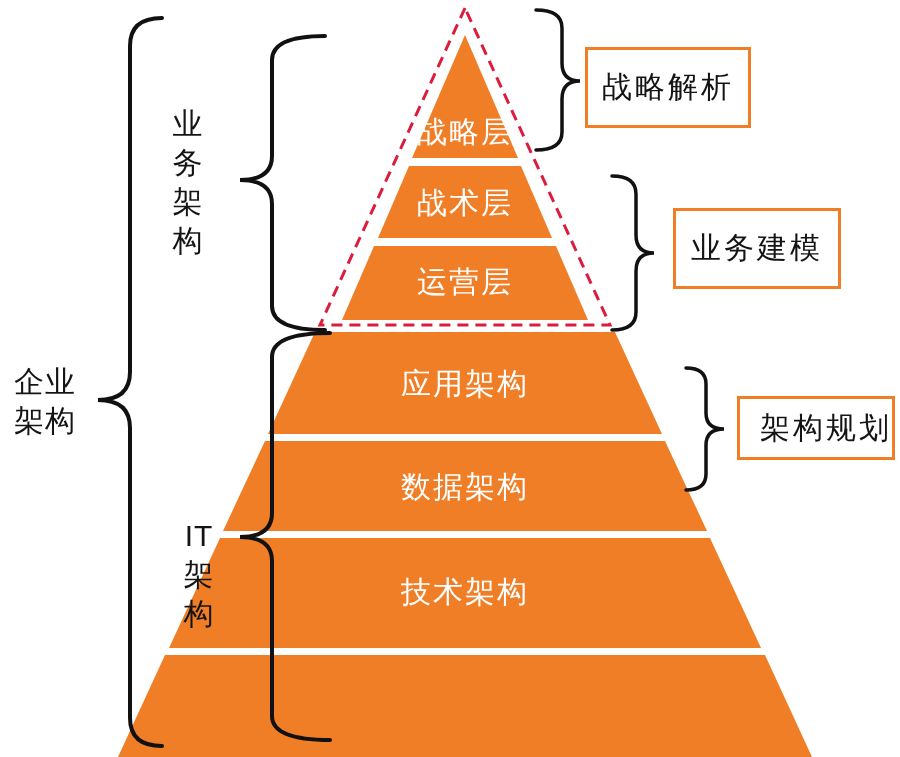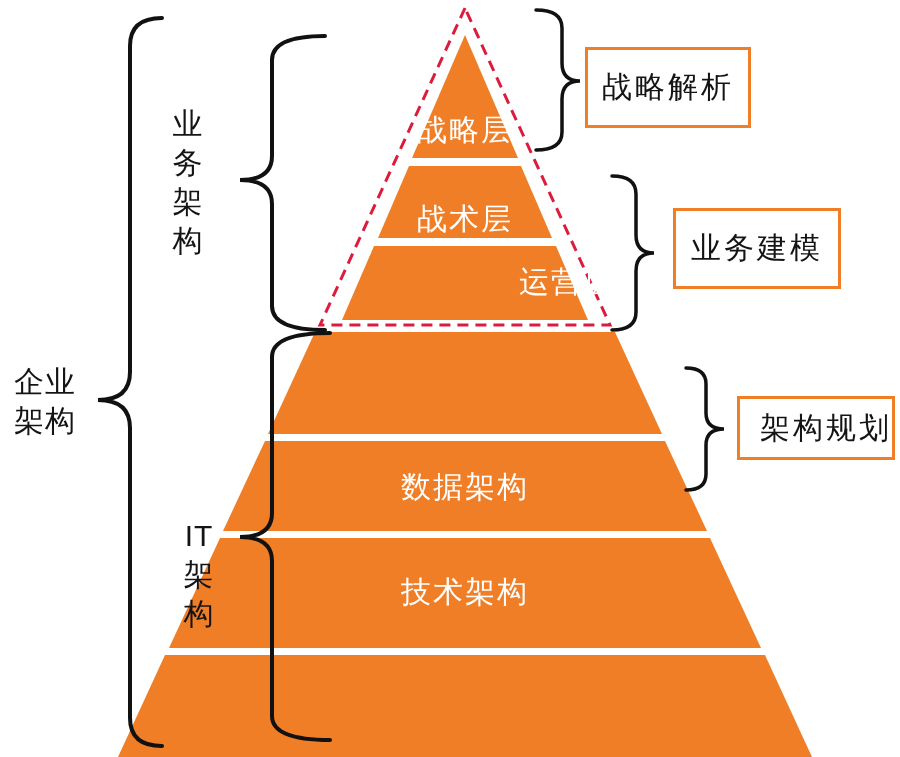--- a/index.html
+++ b/index.html
@@ -46,23 +46,24 @@
 
     <path d="M 162,18 Q 130,18 130,46 L 130,372 Q 130,400 98,400 Q 130,400 130,428 L 130,718 Q 130,746 162,746" fill="none" stroke="#111" stroke-width="4" stroke-linecap="round"></path>
     <path d="M 325,36 Q 272,36 272,60 L 272,156 Q 272,180 240,180 Q 272,180 272,204 L 272,306 Q 272,330 325,330" fill="none" stroke="#111" stroke-width="4" stroke-linecap="round"></path>
     <path d="M 330,333 Q 272,333 272,357 L 272,513 Q 272,537 240,537 Q 272,537 272,561 L 272,716 Q 272,740 330,740" fill="none" stroke="#111" stroke-width="4" stroke-linecap="round"></path>
 
     <path d="M 536,10 Q 562,10 562,28 L 562,63 Q 562,81 580,81 Q 562,81 562,99 L 562,132 Q 562,150 536,150" fill="none" stroke="#111" stroke-width="3.5" stroke-linecap="round"></path>
     <path d="M 612,176 Q 636,176 636,194 L 636,235 Q 636,253 654,253 Q 636,253 636,271 L 636,312 Q 636,330 612,330" fill="none" stroke="#111" stroke-width="3.5" stroke-linecap="round"></path>
     <path d="M 686,368 Q 706,368 706,384 L 706,413 Q 706,429 724,429 Q 706,429 706,445 L 706,474 Q 706,490 686,490" fill="none" stroke="#111" stroke-width="3.5" stroke-linecap="round"></path>
   </svg>
 
-  <div class="layer-label" style="top:112px;font-family:Liberation Mono, monospace;">战略层</div>
-  <div class="layer-label" style="top:183px;margin-top:16px;">战术层</div>
-  <div class="layer-label" style="top:262px;text-align:right;">运营层</div>
+  <div class="layer-label" style="top:112px;">战略层</div>
+  <div class="layer-label" style="top:183px;">战术层</div>
+  <div class="layer-label" style="top:262px;">运营层</div>
+  <div class="layer-label" style="top:364px;">应用架构</div>
   <div class="layer-label" style="top:467px;">数据架构</div>
   <div class="layer-label" style="top:572px;">技术架构</div>
 
   <div class="side-label" style="left:13px;top:362px;width:64px;">企业架构</div>
   <div class="side-label" style="left:172px;top:104px;width:32px;">业务架构</div>
   <div class="side-label" style="left:177px;top:476px;width:44px;margin-top:40px;">IT架构</div>
 
   <div class="callout-box" style="left:585px;top:47px;width:166px;height:81px;">
     <span>战略解析</span>
   </div>

